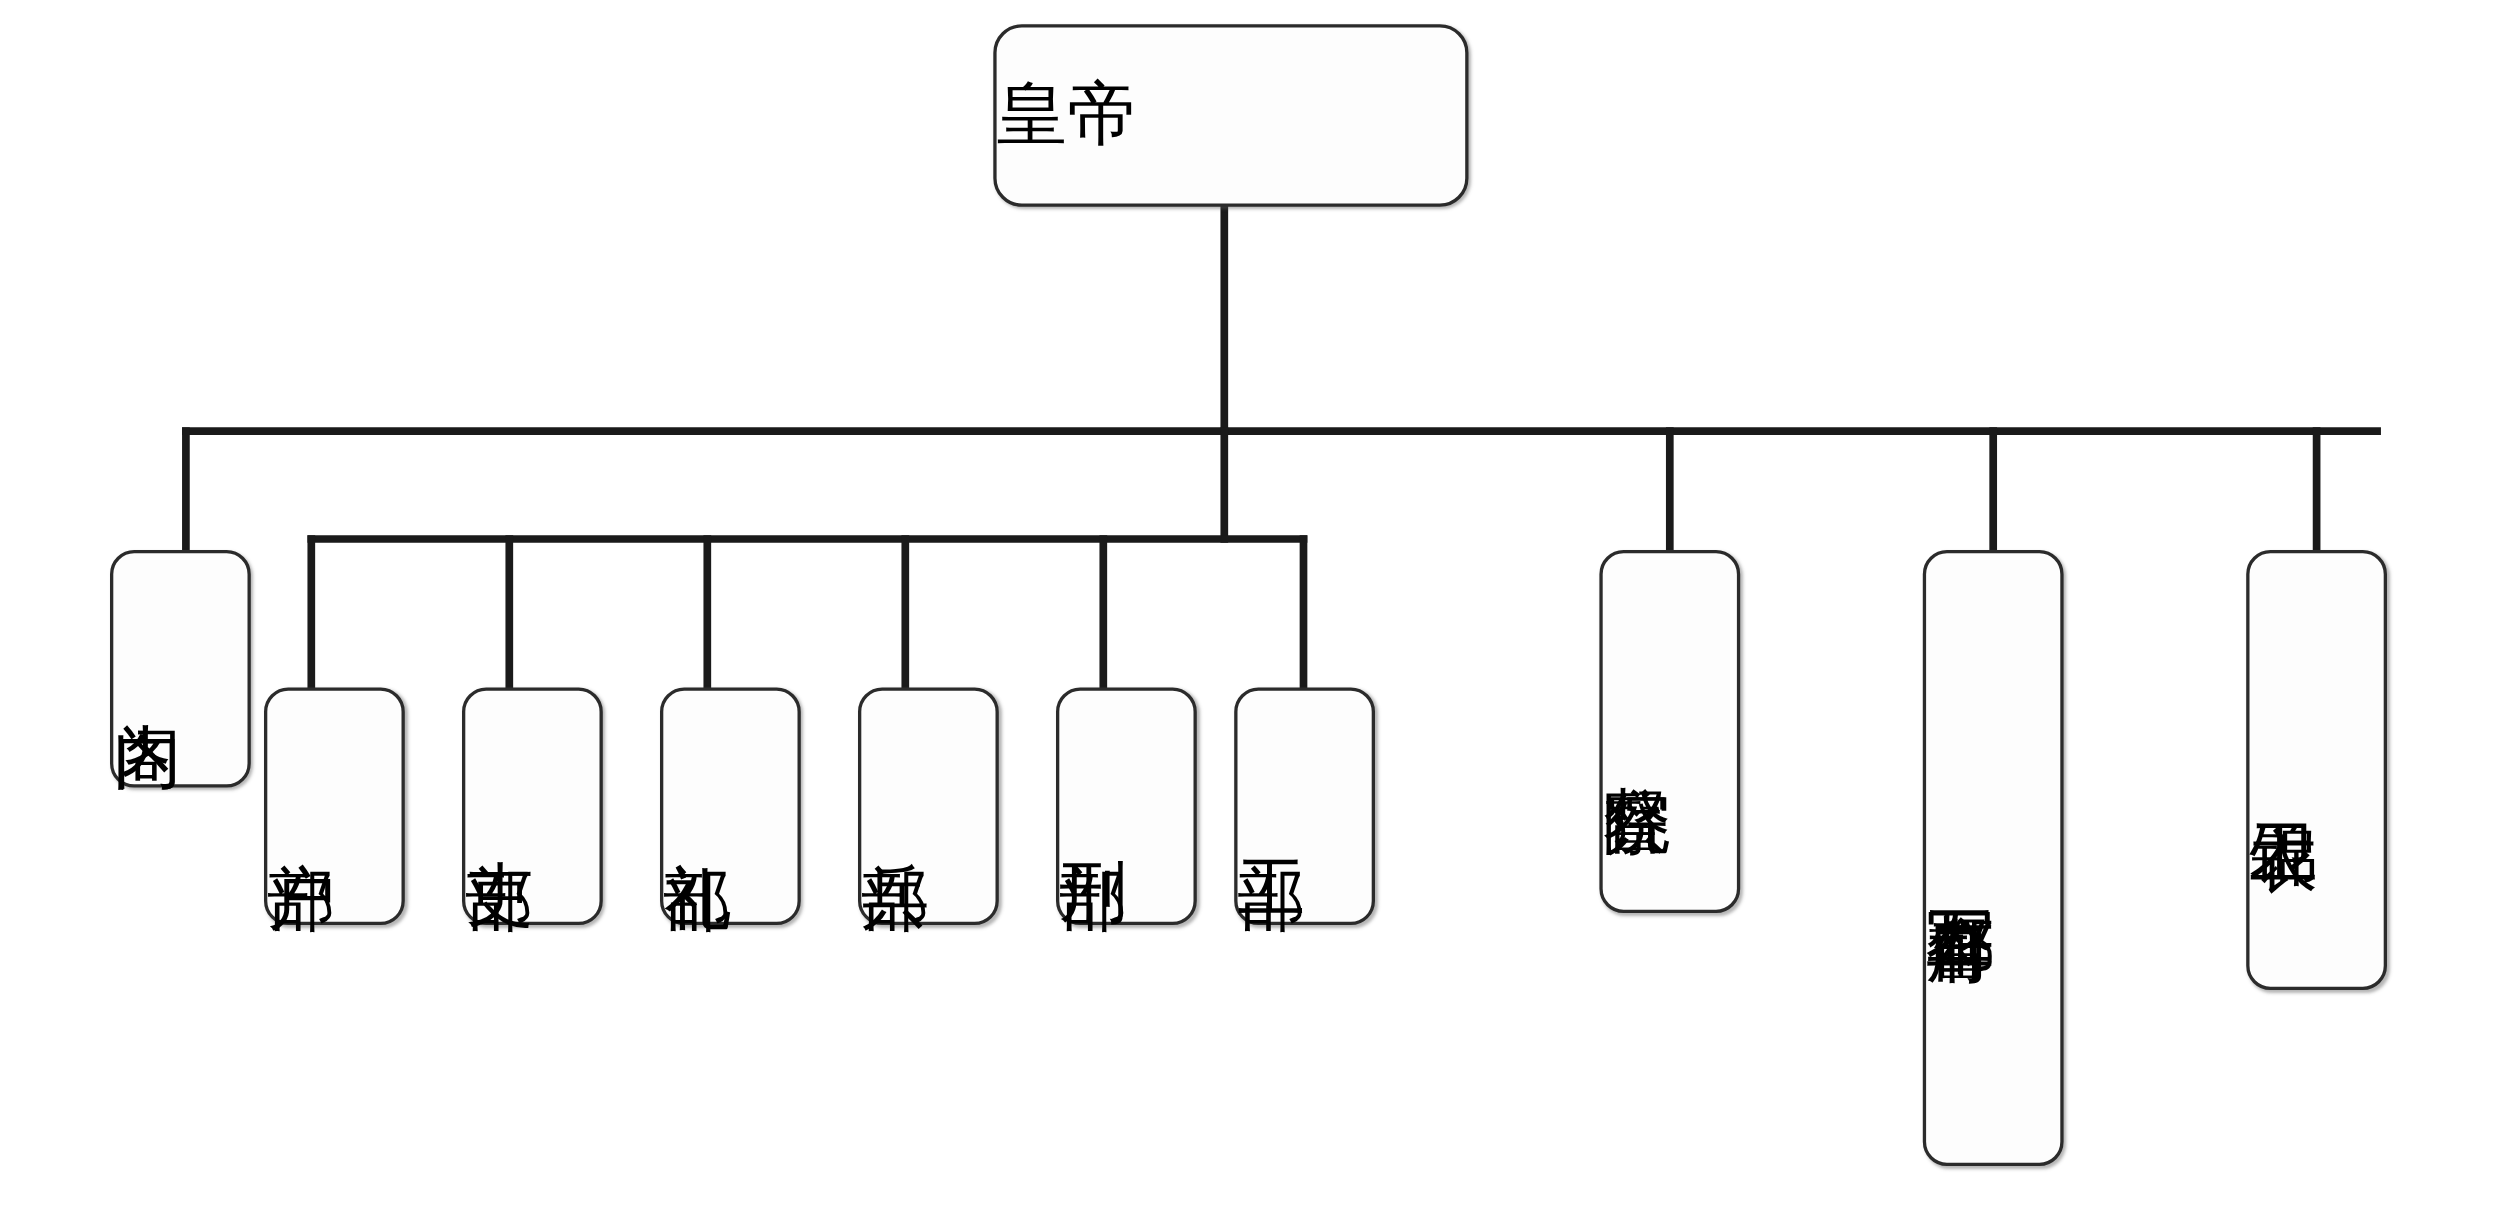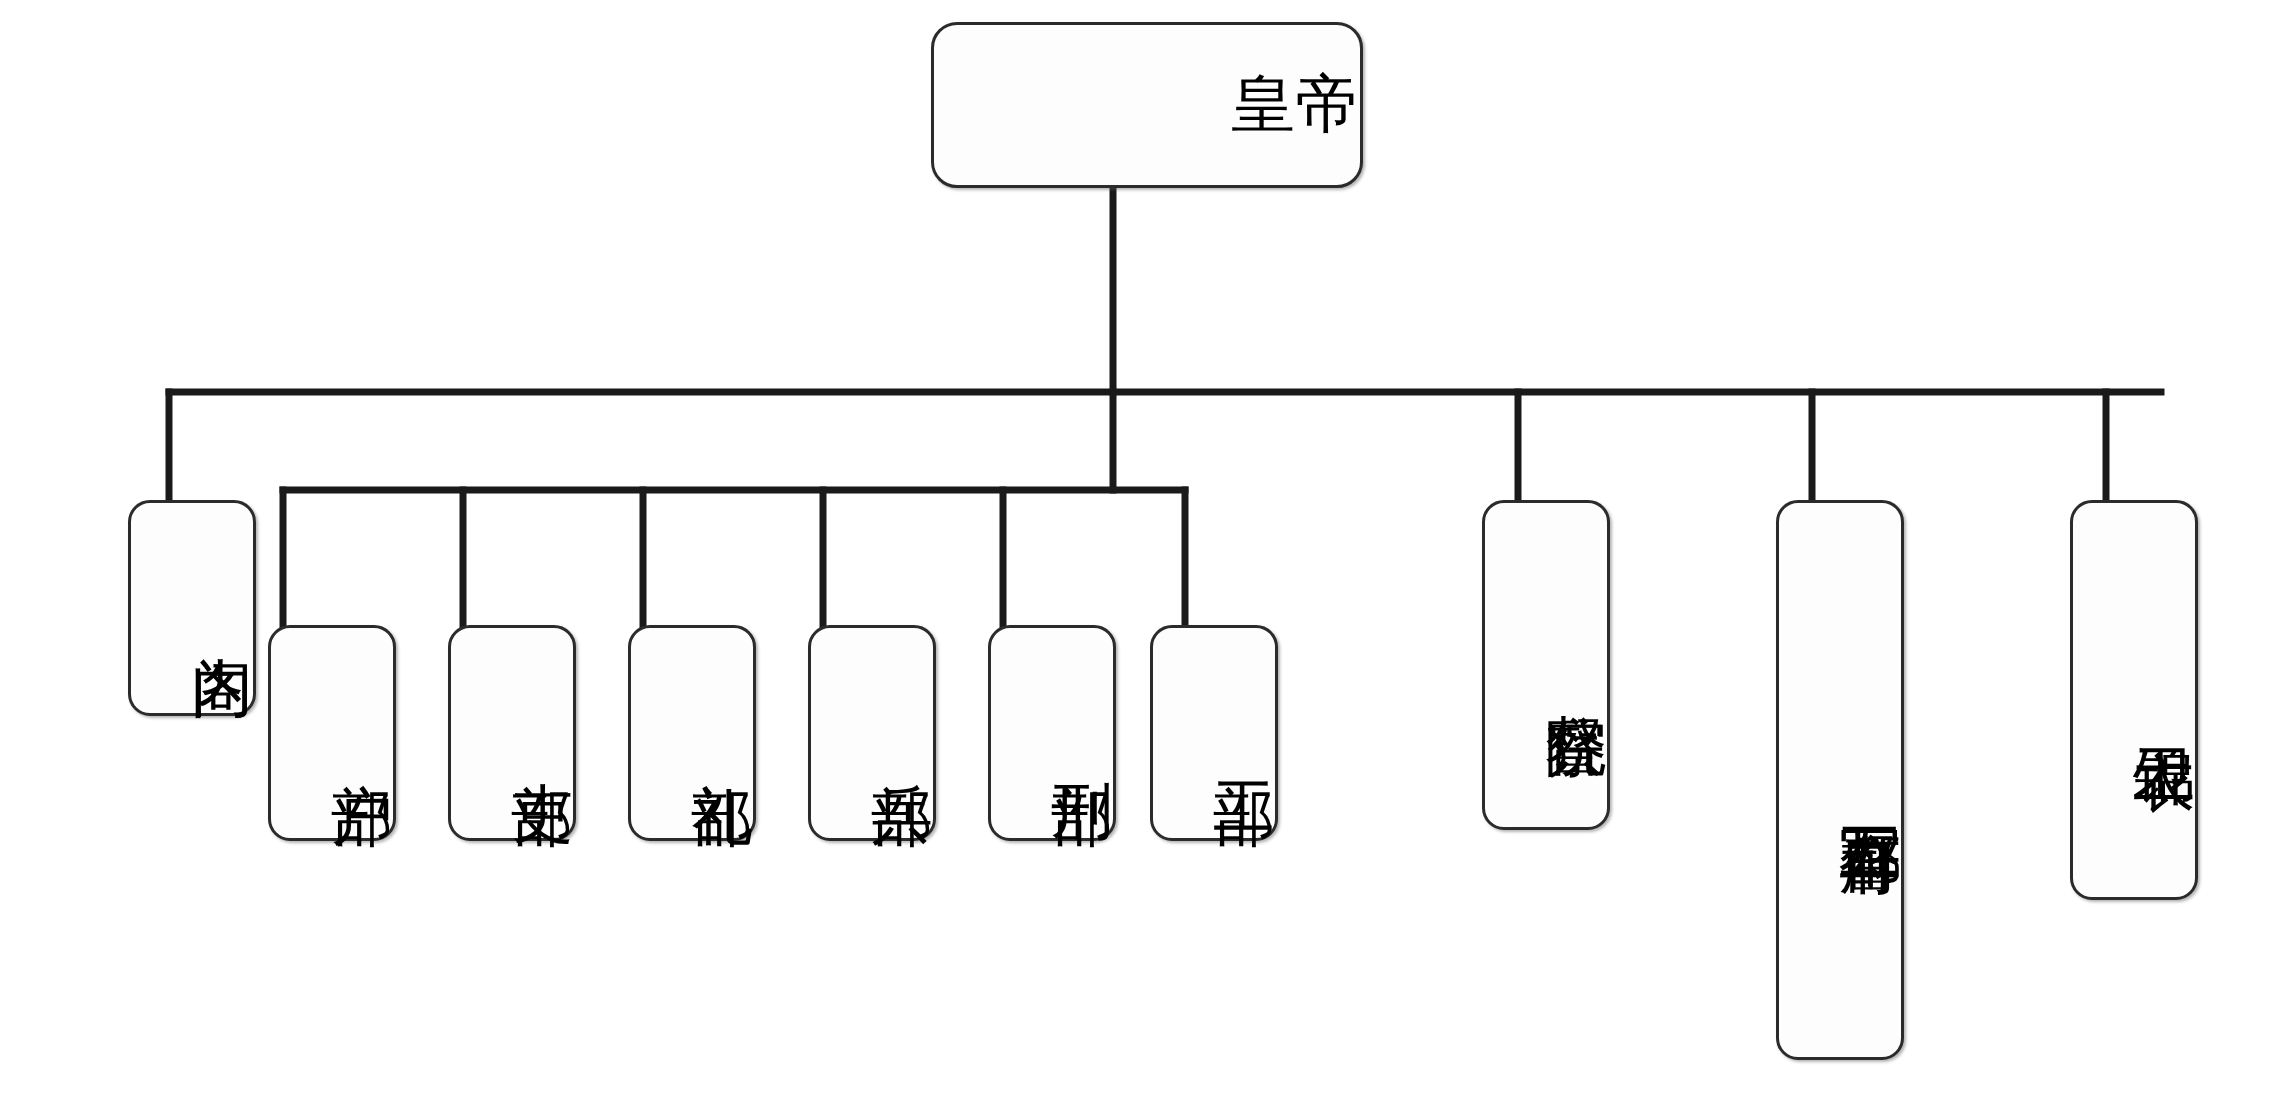--- a/index.html
+++ b/index.html
@@ -28,24 +28,23 @@
     height: 1100px;
   }
   .node {
     position: absolute;
     box-sizing: border-box;
     background: #fdfdfd;
     border: 3px solid #2b2b2b;
     border-radius: 22px;
     display: flex;
     align-items: center;
-    justify-content: flex-end;
+    justify-content: flex-start;
     box-shadow: 2px 2px 3px rgba(90,90,90,0.45);
     z-index: 2;
-    margin-left: 28px;
   }
   .node-label {
     color: #000000;
     text-align: center;
     line-height: 1.06;
     letter-spacing: 0.5px;
     font-weight: 400;
     user-select: none;
   }
   .node.horizontal .node-label {

